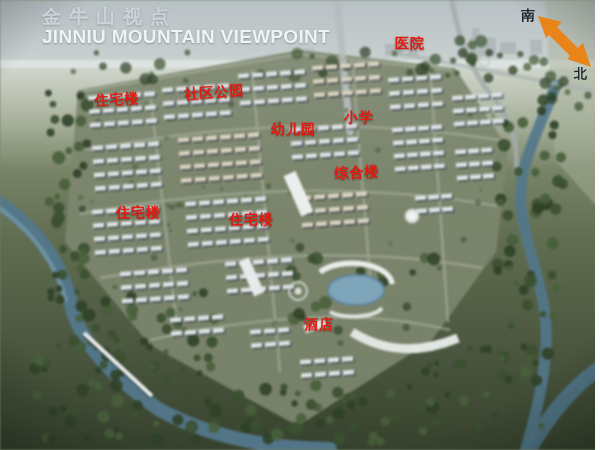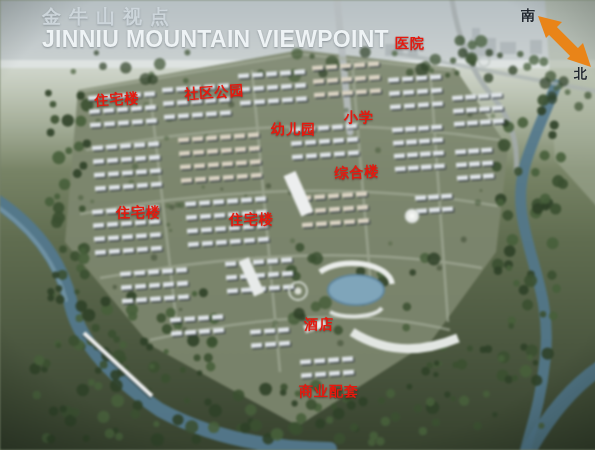--- a/index.html
+++ b/index.html
@@ -7,21 +7,21 @@
     position:relative;width:600px;height:450px;overflow:hidden;
     background:#77836a;font-family:"Liberation Sans","DejaVu Sans",sans-serif;
   }
   #scene{position:absolute;left:0;top:0;filter:blur(1.05px) saturate(.92);}
   .title-zh{
     position:absolute;left:42px;top:4px;font-size:19px;font-weight:700;
     color:rgba(208,217,222,.92);letter-spacing:8px;white-space:nowrap;
     text-shadow:0 1px 2px rgba(70,80,90,.35);
   }
   .title-en{
-    position:absolute;left:42px;top:26px;font-size:23px;font-weight:700;
+    position:absolute;left:42px;top:26px;font-size:19px;font-weight:700;
     color:#eef3f5;letter-spacing:.3px;white-space:nowrap;
     text-shadow:0 1px 2px rgba(55,65,75,.4);
   }
   .mlabel{
     position:absolute;color:#e6190e;font-weight:700;font-size:14px;
     white-space:nowrap;letter-spacing:1px;
     text-shadow:0 1px 2px rgba(60,0,0,.45);transform-origin:left top;
   }
   .compass-ch{
     position:absolute;font-size:14px;font-weight:700;color:#20262e;
@@ -1115,16 +1115,15 @@
 
   <div class="mlabel" style="left:395px;top:35px">医院</div>
   <div class="mlabel" style="left:94px;top:92px;transform:rotate(-3deg)">住宅楼</div>
   <div class="mlabel" style="left:184px;top:86px;transform:rotate(-4deg)">社区公园</div>
   <div class="mlabel" style="left:271px;top:121px">幼儿园</div>
   <div class="mlabel" style="left:344px;top:109px">小学</div>
   <div class="mlabel" style="left:334px;top:165px;transform:rotate(-3deg)">综合楼</div>
   <div class="mlabel" style="left:116px;top:204px">住宅楼</div>
   <div class="mlabel" style="left:229px;top:211px">住宅楼</div>
   <div class="mlabel" style="left:304px;top:316px">酒店</div>
-  <div class="mlabel" style="left:299px;top:383px">商业配套</div>
 
   <div class="edge-right"></div>
 </div>
 
 </body></html>

